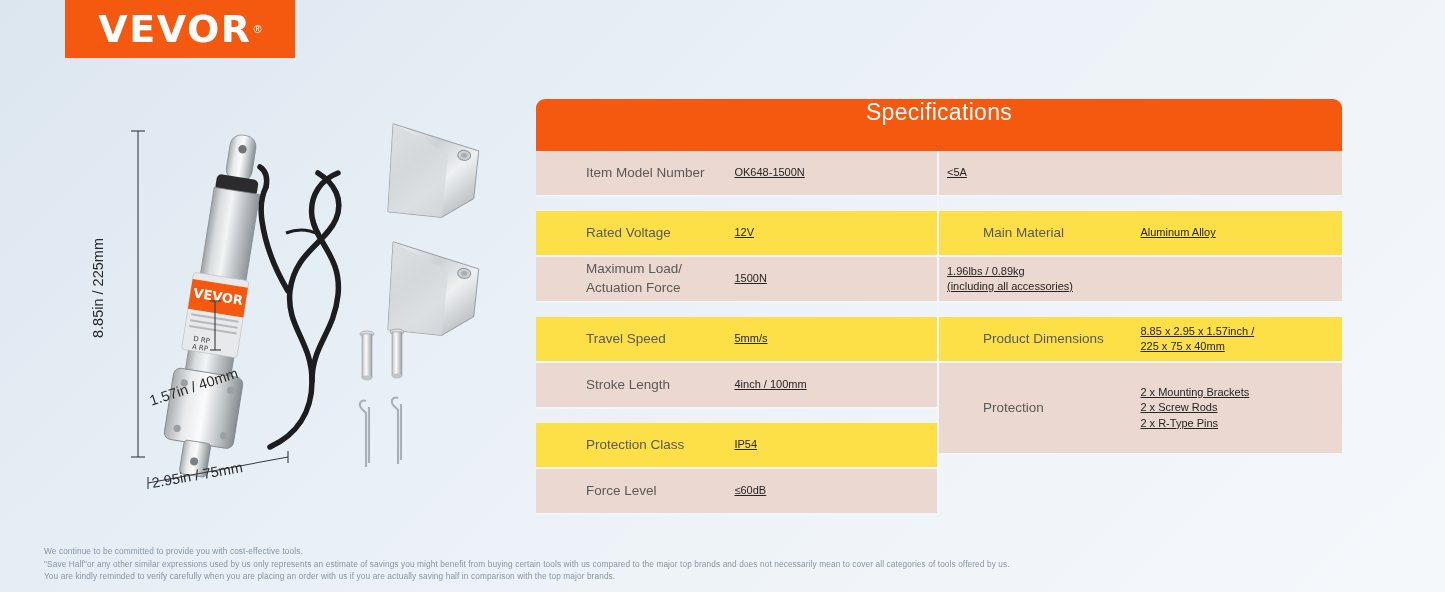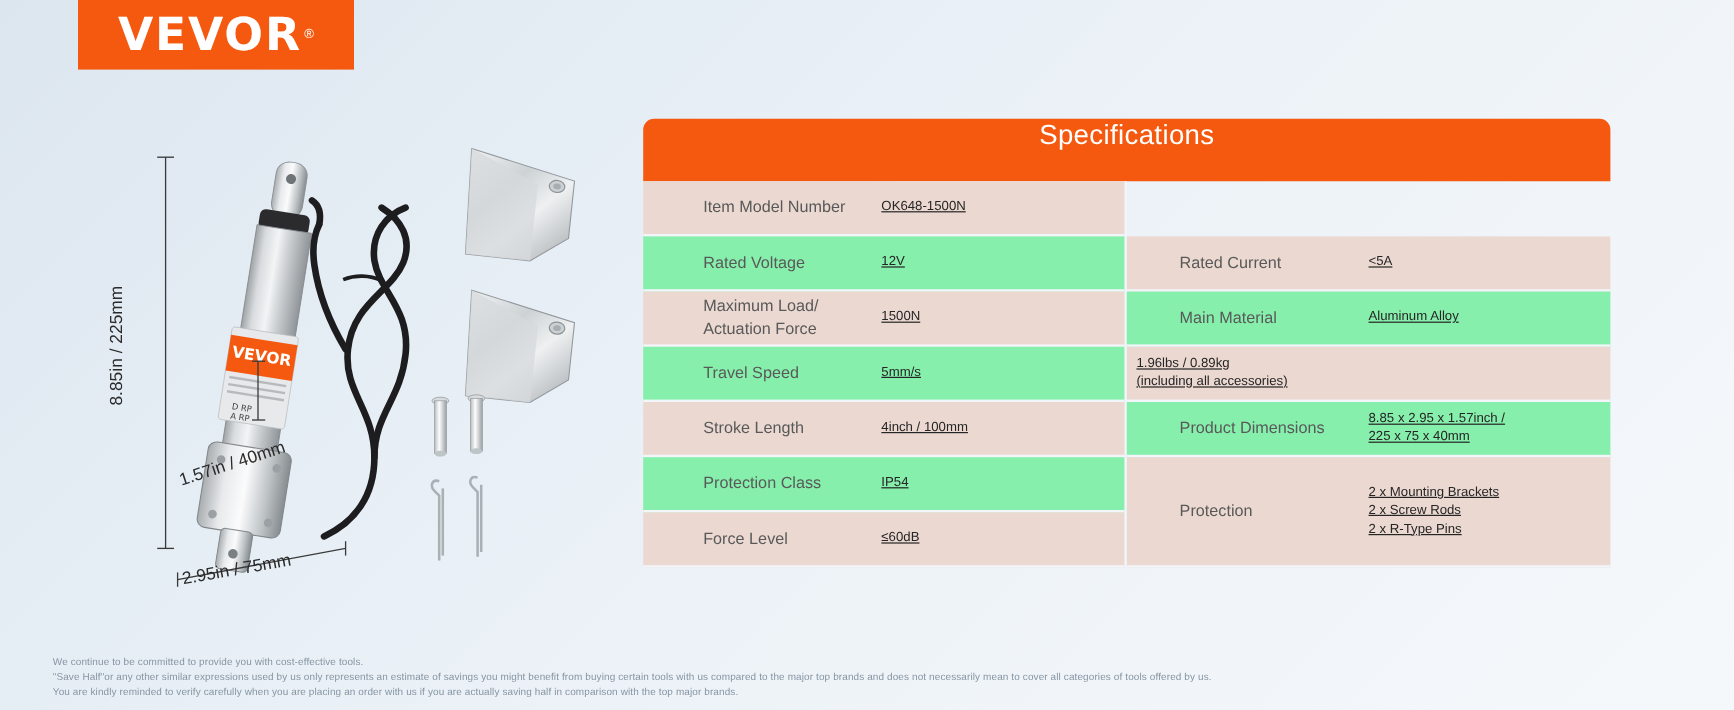--- a/index.html
+++ b/index.html
@@ -97,35 +97,35 @@
   }
   .spec-title {
     color: #ffffff;
     font-size: 23px;
     font-weight: 400;
     letter-spacing: 0.3px;
   }
 
   .spec-body {
     display: flex;
-    align-items: flex-end;
+    align-items: flex-start;
   }
   .spec-col {
     width: 50%;
   }
   .spec-col.left  { border-right: 2px solid #f2f6fa; }
 
   .spec-row {
     display: flex;
     align-items: center;
     min-height: 46px;
     border-bottom: 2px solid #f2f6fa;
   }
   .spec-row.odd  { background: #ebd9d1; }
-  .spec-row.even { background: #86efac; }
+  .spec-row.even { background: #fde047; margin-top: 14px; }
   .spec-row.tall-2 { min-height: 46px; }
   .spec-row.tall-3 { min-height: 92px; }
 
   .spec-key {
     width: 48%;
     padding-left: 50px;
     font-size: 13.5px;
     color: #595959;
     line-height: 1.38;
   }
@@ -324,21 +324,20 @@
         <span class="spec-val">IP54</span>
       </div>
       <div class="spec-row odd">
         <span class="spec-key">Force Level</span>
         <span class="spec-val">≤60dB</span>
       </div>
     </div>
 
     <div class="spec-col right">
       <div class="spec-row odd">
-        <span class="spec-key">Rated Current</span>
         <span class="spec-val">&lt;5A</span>
       </div>
       <div class="spec-row even">
         <span class="spec-key">Main Material</span>
         <span class="spec-val">Aluminum Alloy</span>
       </div>
       <div class="spec-row odd tall-2">
         <span class="spec-val">1.96lbs / 0.89kg<br>(including all accessories)</span>
       </div>
       <div class="spec-row even tall-2">

